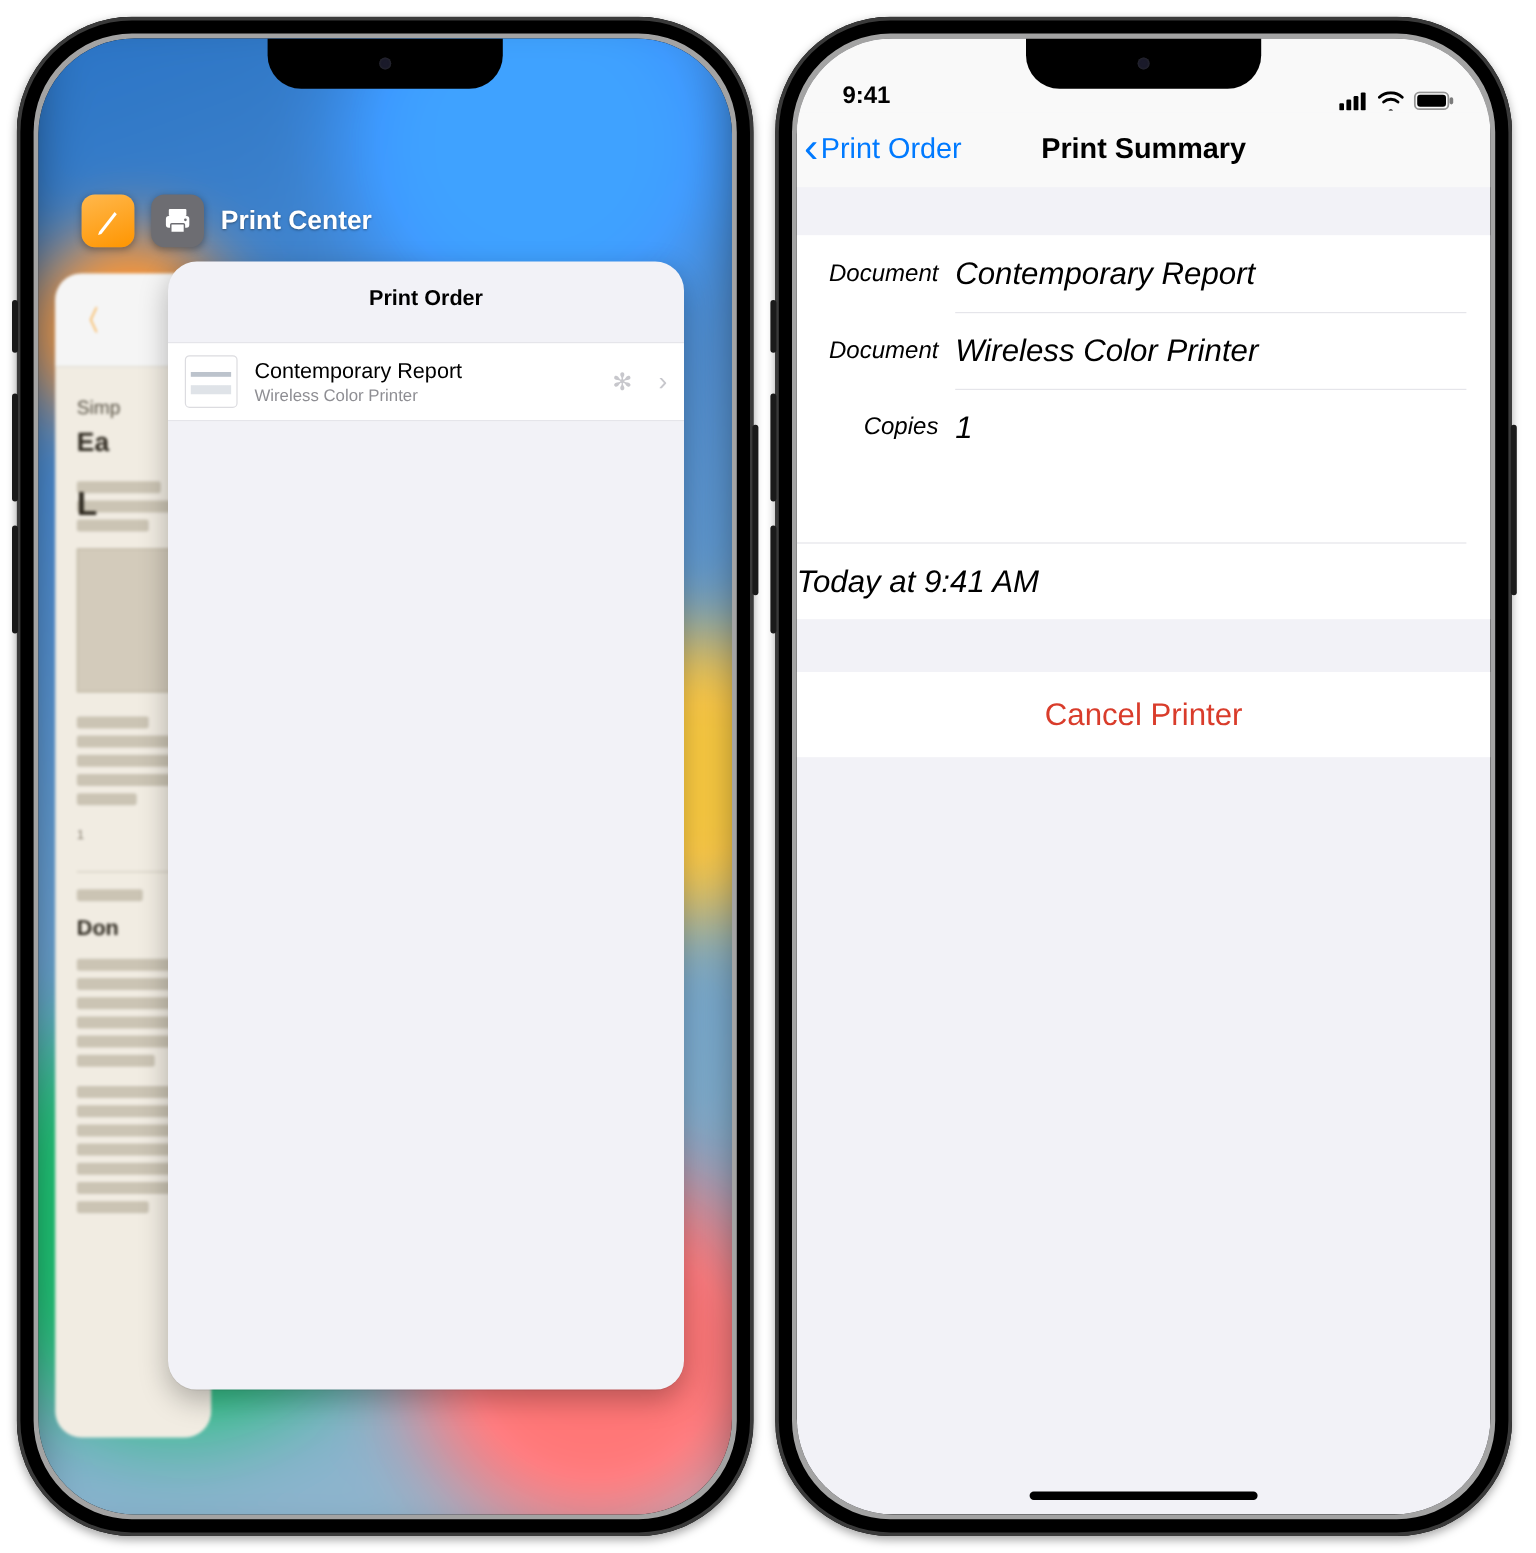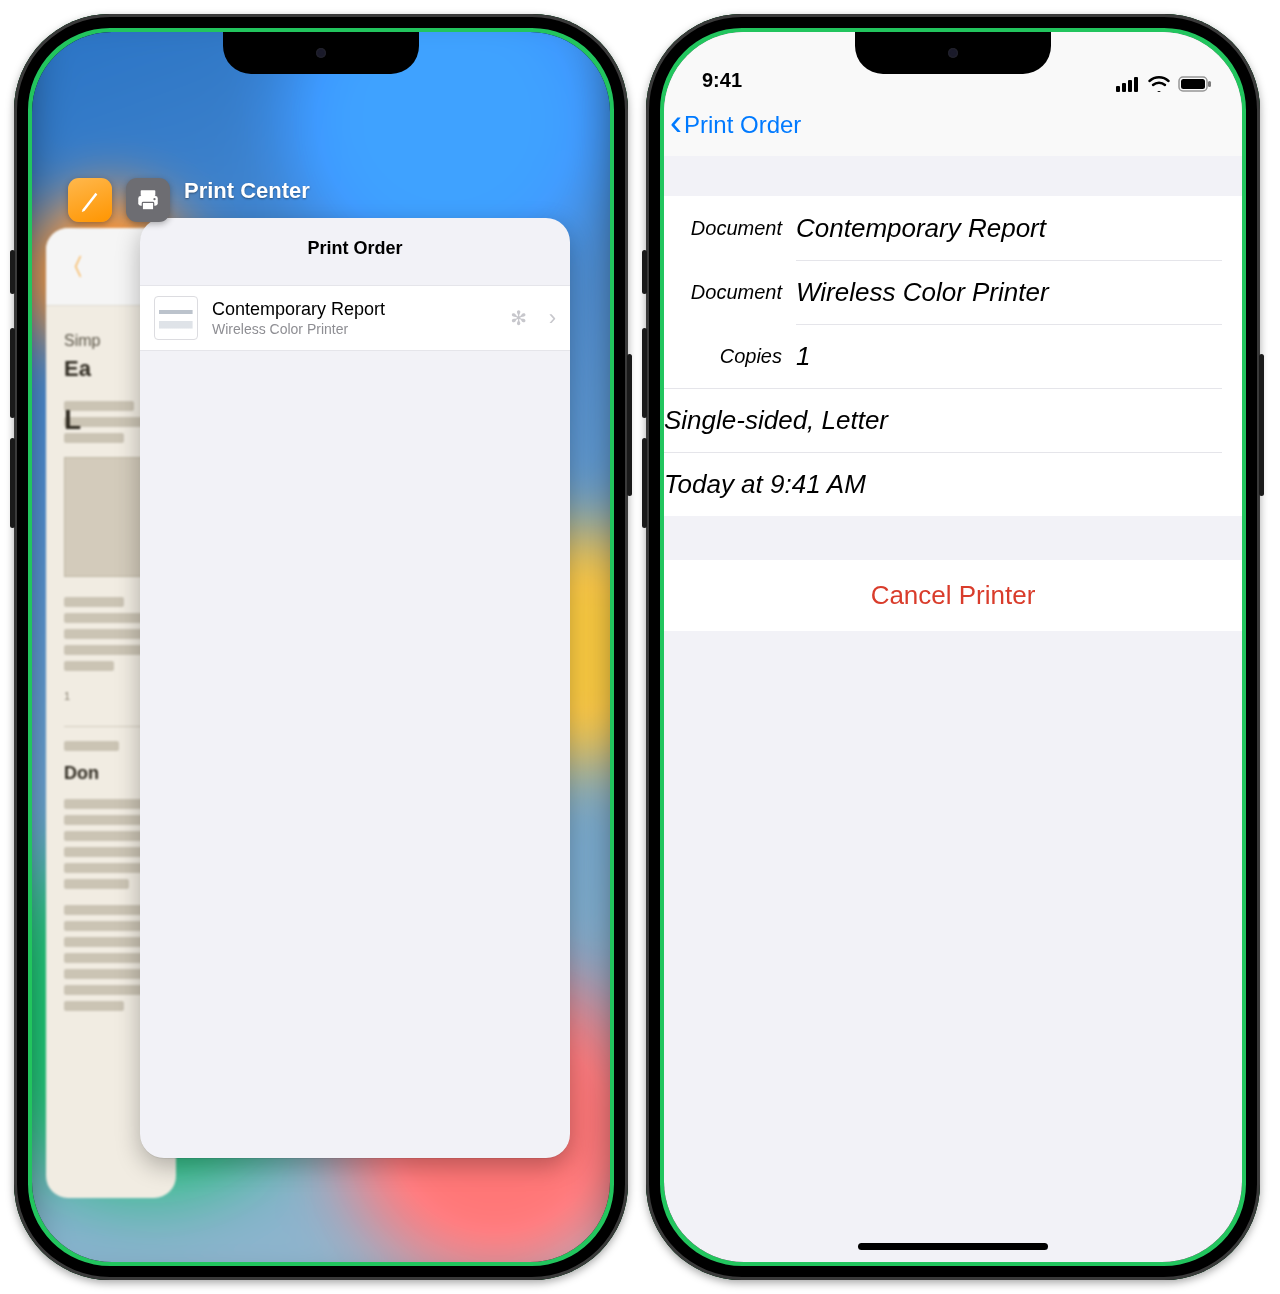--- a/index.html
+++ b/index.html
@@ -11,21 +11,21 @@
     display: flex;
     gap: 18px;
     padding: 14px;
   }
   
   .phone {
     position: relative;
     width: 614px;
     height: 1266px;
     border-radius: 96px;
-    background: #22c55e;
+    background: #a3a3a3;
     box-shadow:
       inset 0 0 0 3px #3a3a3a,
       inset 0 0 0 14px #000,
       0 3px 8px rgba(0,0,0,.35);
     padding: 18px;
   }
   .side-btn {
     position: absolute;
     background: #1a1a1a;
     border-radius: 4px;
@@ -86,24 +86,24 @@
       radial-gradient(circle at 70% 10%, #4aa0ff 0 110px, transparent 180px),
       radial-gradient(circle at 22% 78%, #2fc07a 0 120px, transparent 200px),
       radial-gradient(circle at 78% 86%, #ff7a7a 0 100px, transparent 180px),
       radial-gradient(circle at 90% 50%, #ffce55 0 80px, transparent 140px),
       linear-gradient(160deg, #2e70b8 0%, #5a8fc8 35%, #7aa8cc 60%, #9bb8c8 100%);
     filter: blur(26px) saturate(1.15);
     transform: scale(1.08);
   }
   .switcher-header {
     position: absolute;
-    top: 146px;
+    top: 130px;
     left: 36px;
     display: flex;
-    align-items: flex-start;
+    align-items: center;
     gap: 14px;
     z-index: 10;
   }
   .app-icon {
     width: 44px;
     height: 44px;
     border-radius: 11px;
     display: flex;
     align-items: center;
     justify-content: center;
@@ -401,20 +401,21 @@
             <rect x="30" y="5" width="3" height="6" rx="1.5" fill="#000" opacity="0.5"></rect>
           </svg>
         </div>
       </div>
 
       <div class="nav-bar">
         <div class="nav-back">
           <span class="chev">‹</span>
           <span>Print Order</span>
         </div>
+        <div class="nav-title">Print Summary</div>
       </div>
 
       <div class="ps-content">
         <div class="ps-group">
           <div class="ps-row">
             <div class="ps-label">Document</div>
             <div class="ps-value-wrap">
                 <span class="ps-value">Contemporary Report</span>
               </div>
           </div>
@@ -424,23 +425,20 @@
                 <span class="ps-value">Wireless Color Printer</span>
               </div>
           </div>
           <div class="ps-row">
             <div class="ps-label">Copies</div>
             <div class="ps-value-wrap">
                 <span class="ps-value">1</span>
               </div>
           </div>
           <div class="ps-row">
-            <div class="ps-value-wrap">
-                <span class="ps-value">Single-sided, Letter</span>
-              </div>
           </div>
           <div class="ps-row">
             <div class="ps-value-wrap">
                 <span class="ps-value">Today at  9:41 AM</span>
               </div>
           </div>
         </div>
 
         <div class="ps-cancel">Cancel Printer</div>
       </div>

